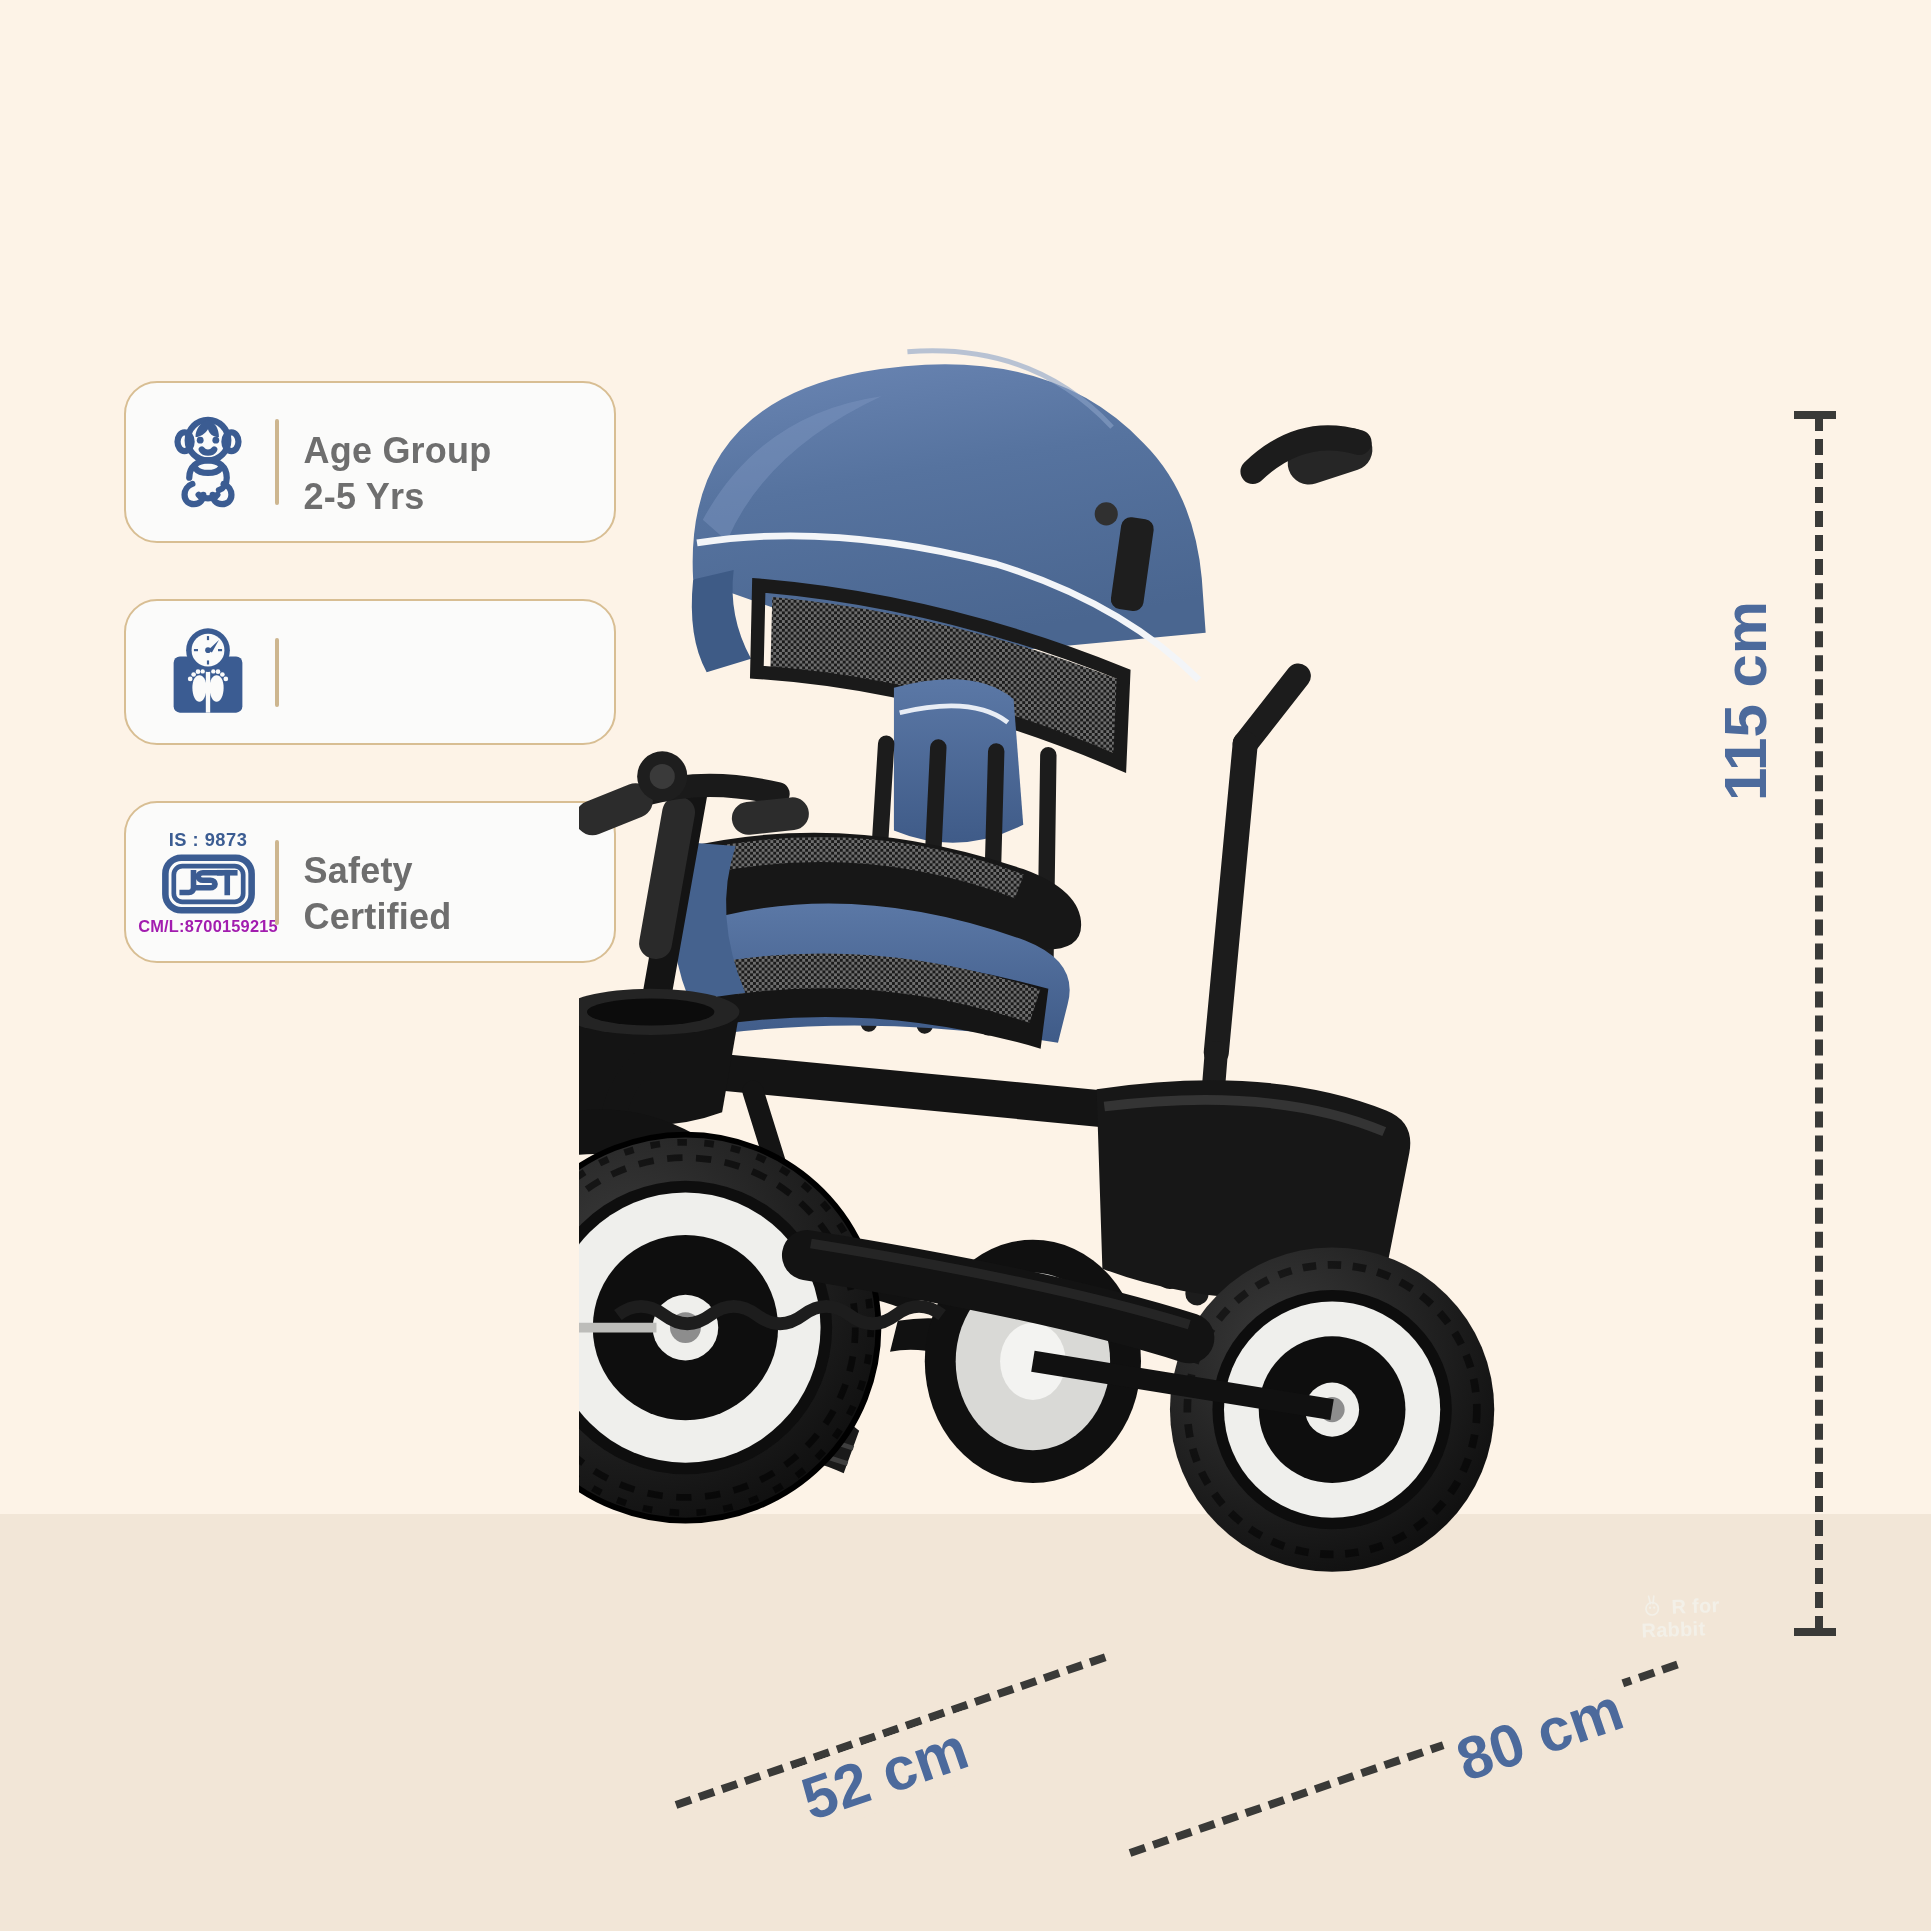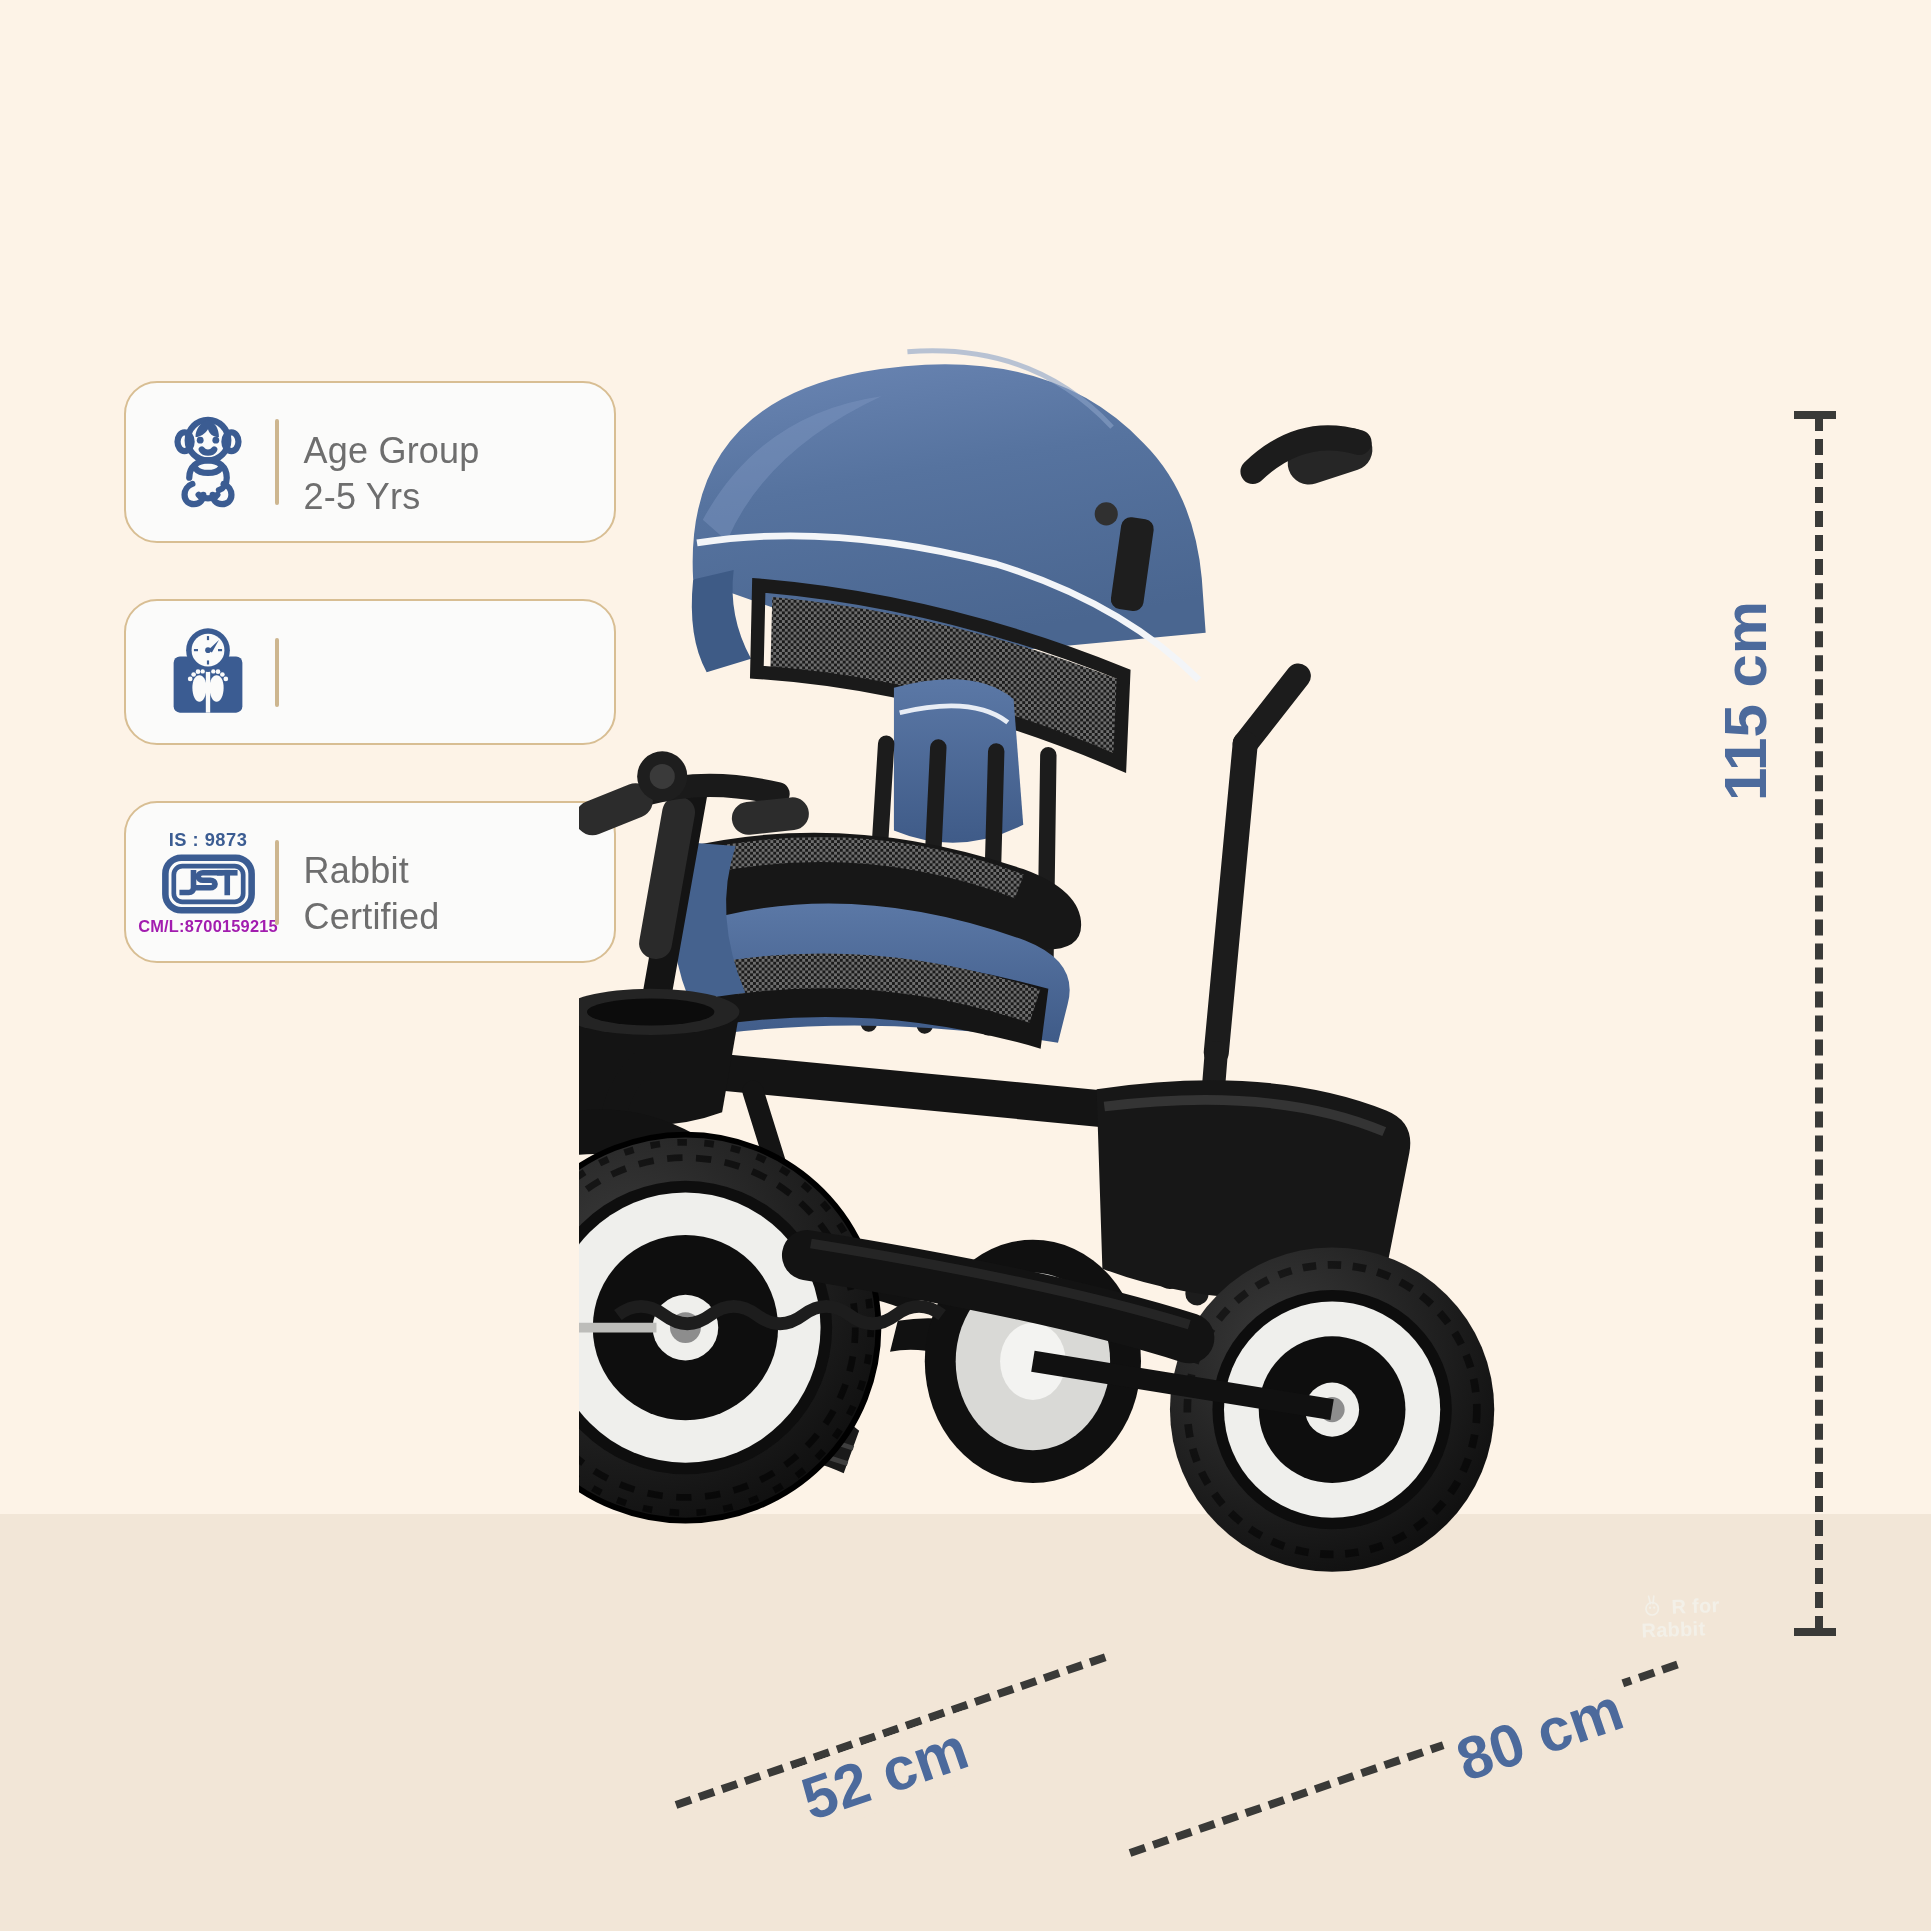--- a/index.html
+++ b/index.html
@@ -39,21 +39,21 @@
     width:114px;flex:0 0 114px;
     display:flex;align-items:center;justify-content:center;
     color:#3B5C92;
   }
   .card-div{
     width:3.9px;align-self:stretch;
     margin:15.4px 25px 15.4px 9.7px;
     background:#CDB68F;border-radius:1.9px;
   }
   .card-text{
-    font-size:36px;font-weight:400;line-height:1.28;
+    font-size:36px;font-weight:700;line-height:1.28;
     color:#6E6E6E;letter-spacing:0.2px;
     white-space:pre-line;
     margin-top:24px;
   }
 
   
   .isi{display:flex;flex-direction:column;align-items:center;justify-content:center;}
   .isi-top{font-size:18.3px;font-weight:700;color:#3B5C92;letter-spacing:0.5px;margin-bottom:2.9px;}
   .isi-bot{font-size:16.4px;font-weight:700;color:#a21caf;letter-spacing:0.2px;margin-top:2.9px;}
 
@@ -180,21 +180,21 @@
           <rect x="4" y="4" width="92" height="56" rx="17" ry="17" fill="none" stroke="#3B5C92" stroke-width="7"></rect>
           <rect x="13" y="13" width="74" height="38" rx="9" ry="9" fill="none" stroke="#3B5C92" stroke-width="5"></rect>
           <path d="M34 20v16c0 3-2 5-5 5h-7" fill="none" stroke="#3B5C92" stroke-width="6" stroke-linecap="square"></path>
           <path d="M62 20H44c-3 0-5 2-5 4s2 4 5 4h8c3 0 5 2 5 4s-2 4-5 4H39" fill="none" stroke="#3B5C92" stroke-width="6" stroke-linecap="square"></path>
           <path d="M70 20v21" fill="none" stroke="#3B5C92" stroke-width="6" stroke-linecap="square"></path>
           <path d="M62 20h16" fill="none" stroke="#3B5C92" stroke-width="6" stroke-linecap="square"></path>
         </svg>
         <div class="isi-bot">CM/L:8700159215</div>
       </div>
       <div class="card-div"></div>
-      <div class="card-text">Rabbit
+      <div class="card-text">Safety
 Certified</div>
     </div>
 
   </div>
 
   <div class="product">
     <svg width="1207" height="1303" viewBox="0 0 1250 1350">
       <defs>
         <linearGradient id="canopy" x1="0" y1="0" x2="0.3" y2="1">
           <stop offset="0%" stop-color="#6B86B4"></stop>

